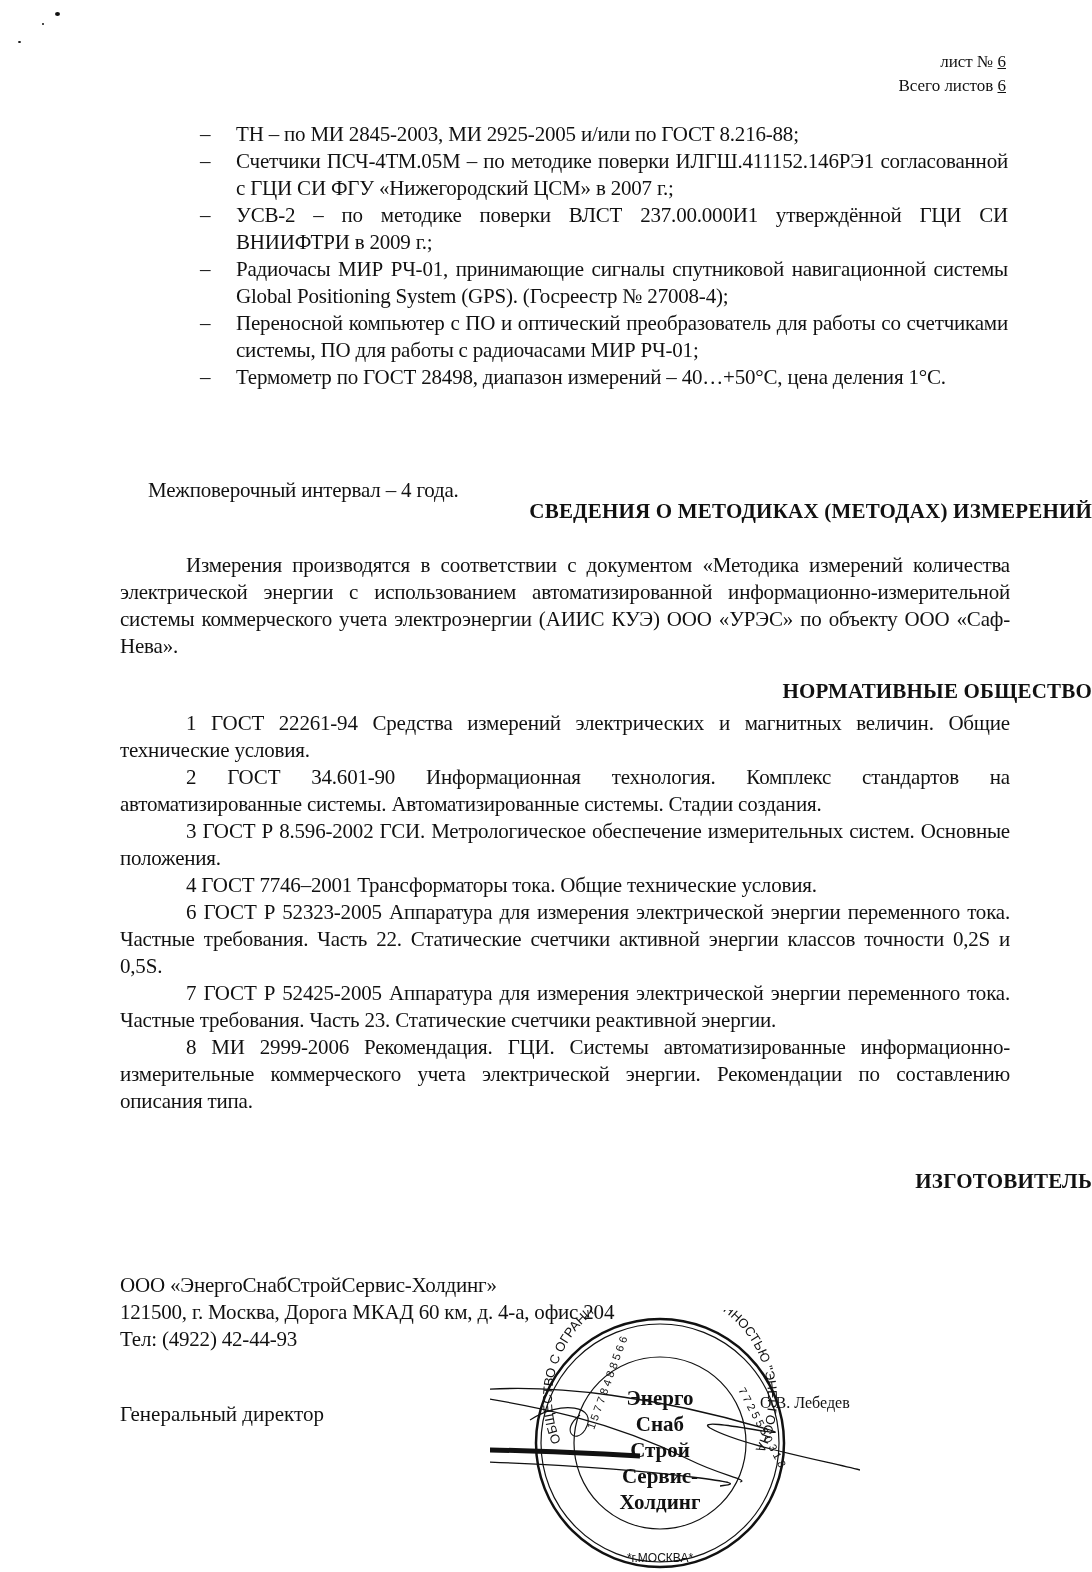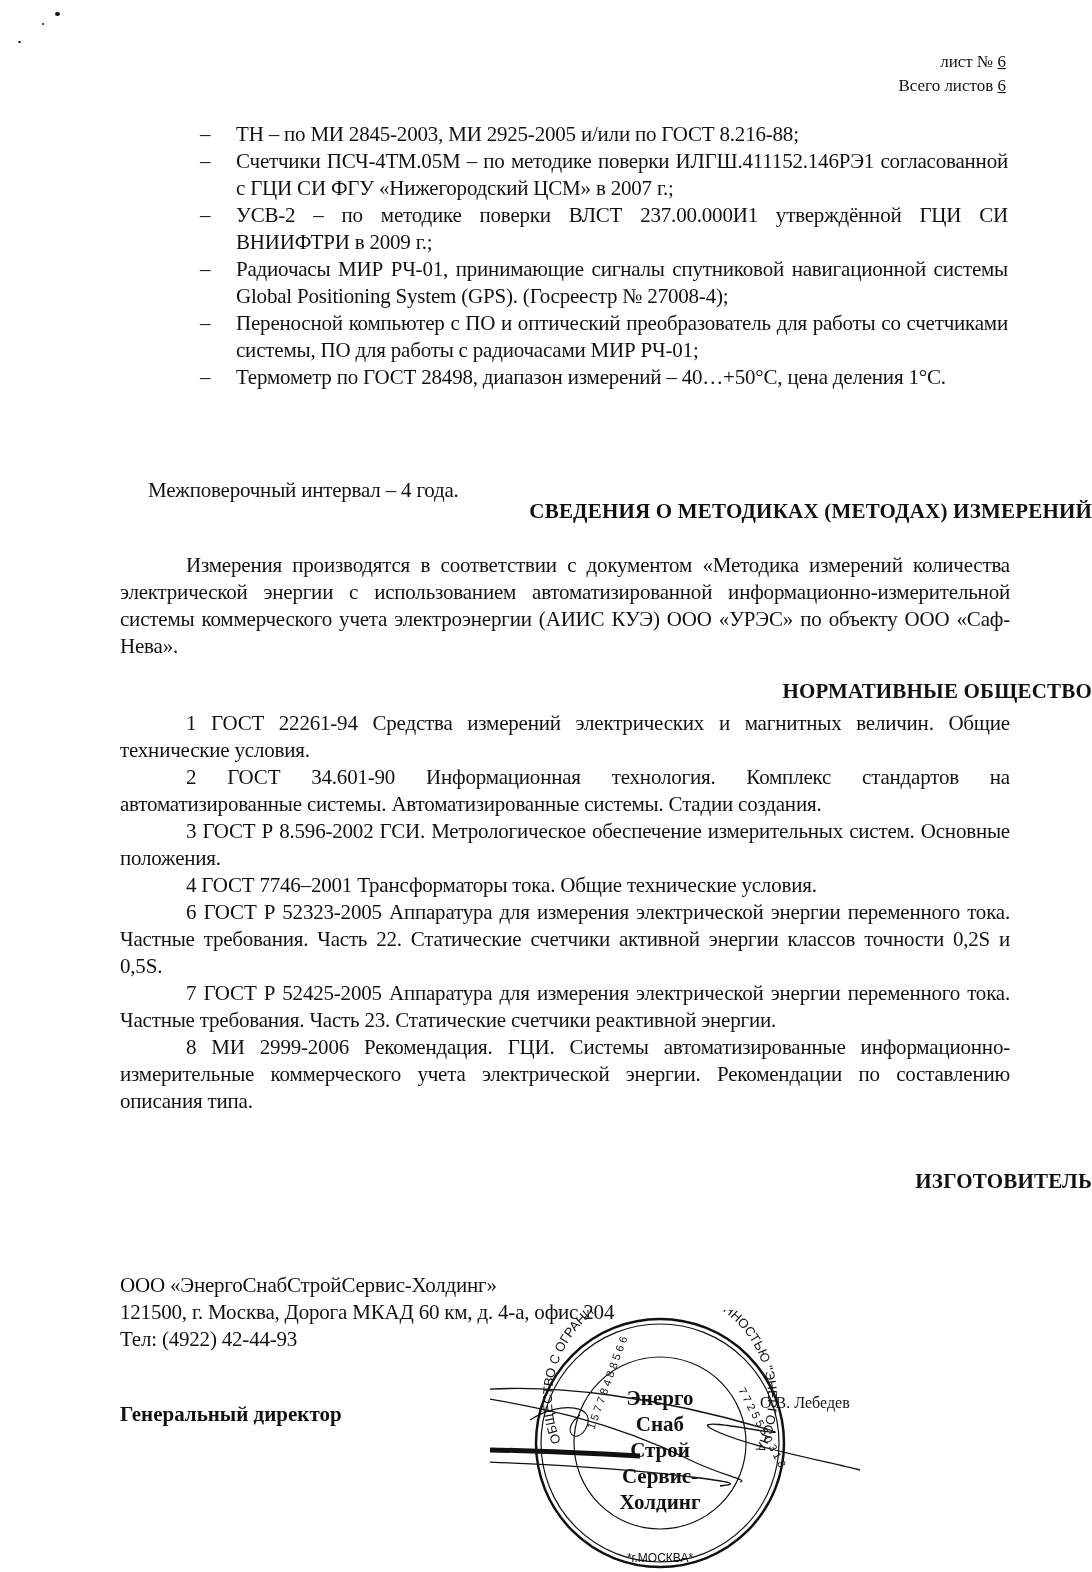--- a/index.html
+++ b/index.html
@@ -28,21 +28,21 @@
   .heading {
     position: absolute; left: 0; width: 1092px; text-align: right;
     font-weight: bold; font-size: 21px; line-height: 27px; letter-spacing: 0.2px;
   }
 
   .para-block { position: absolute; left: 120px; width: 890px; }
   .para { text-indent: 66px; text-align: justify; }
 
   .maker { position: absolute; left: 120px; top: 1272px; }
 
-  .director-label { position: absolute; left: 120px; top: 1402px; font-size: 21px; font-weight: bold; }
+  .director-label { position: absolute; left: 120px; top: 1402px; font-size: 21px; }
   .director-name { position: absolute; left: 760px; top: 1394px; font-size: 16px; }
 
   .stamp { position: absolute; left: 490px; top: 1310px; width: 370px; height: 262px; }
 </style>
 </head>
 <body>
 
 <div class="page">
 
   <div class="speck" style="left:55px;top:12px;width:5px;height:4px;"></div>

